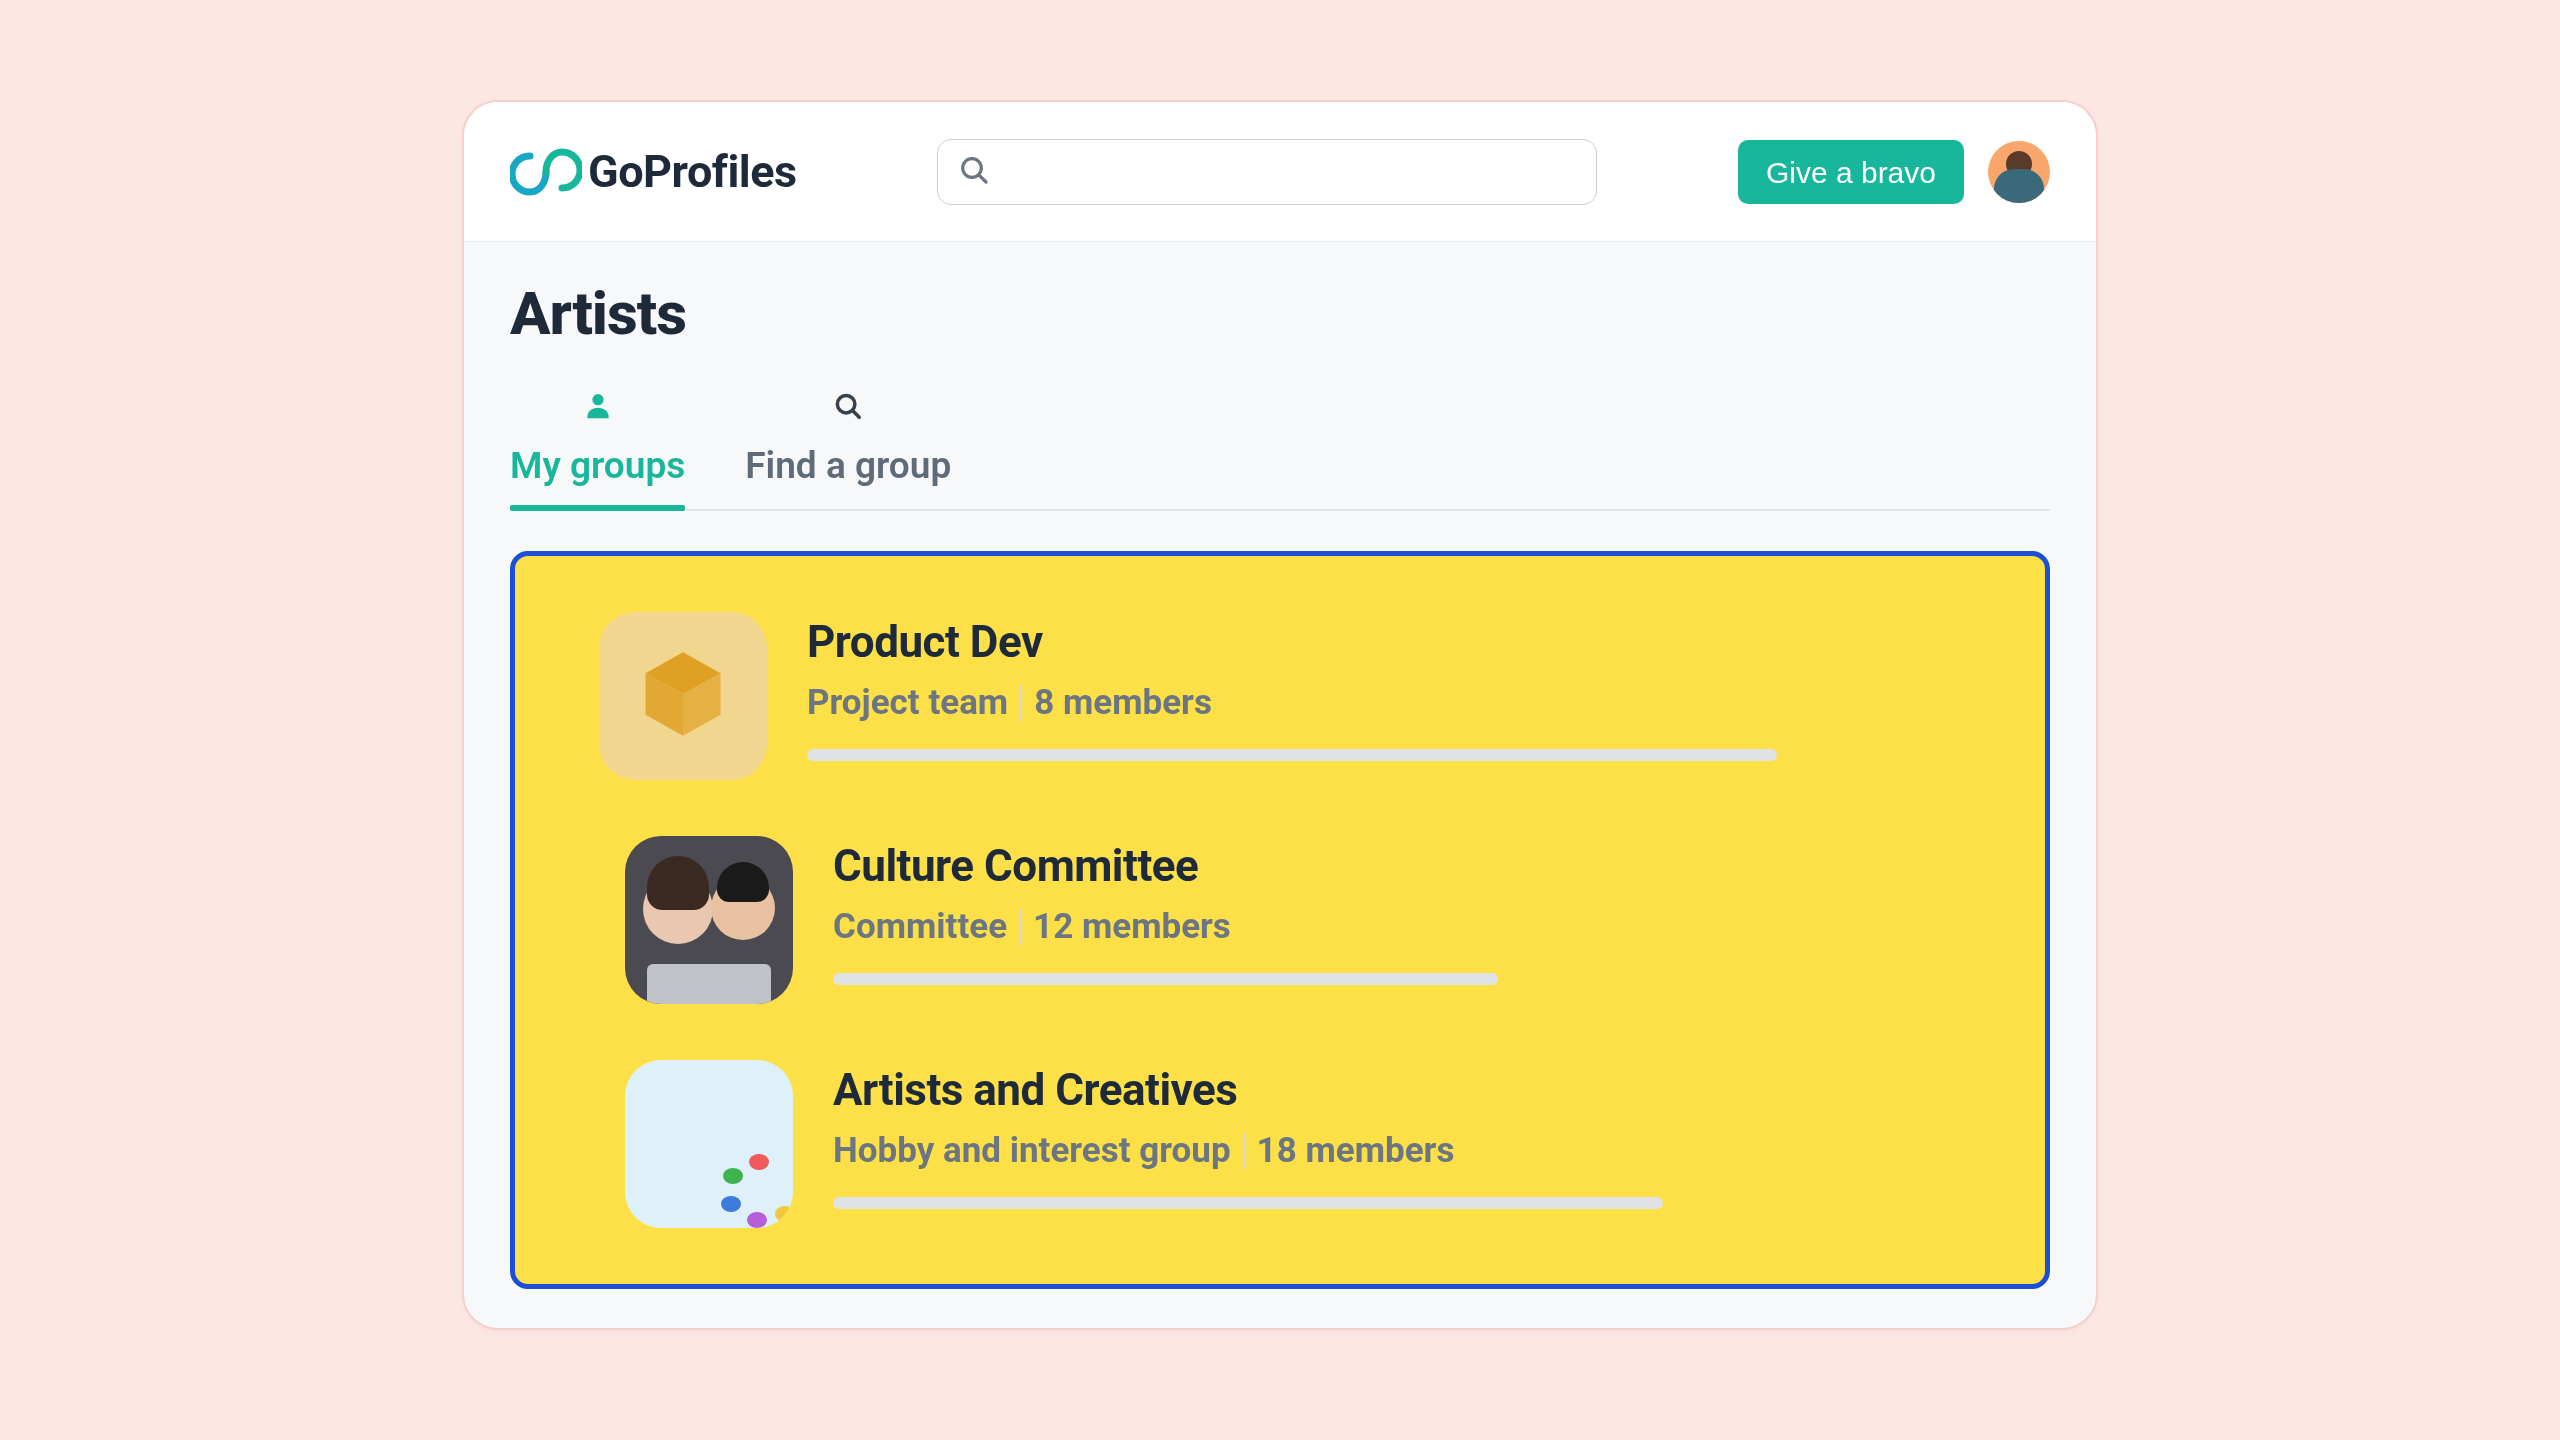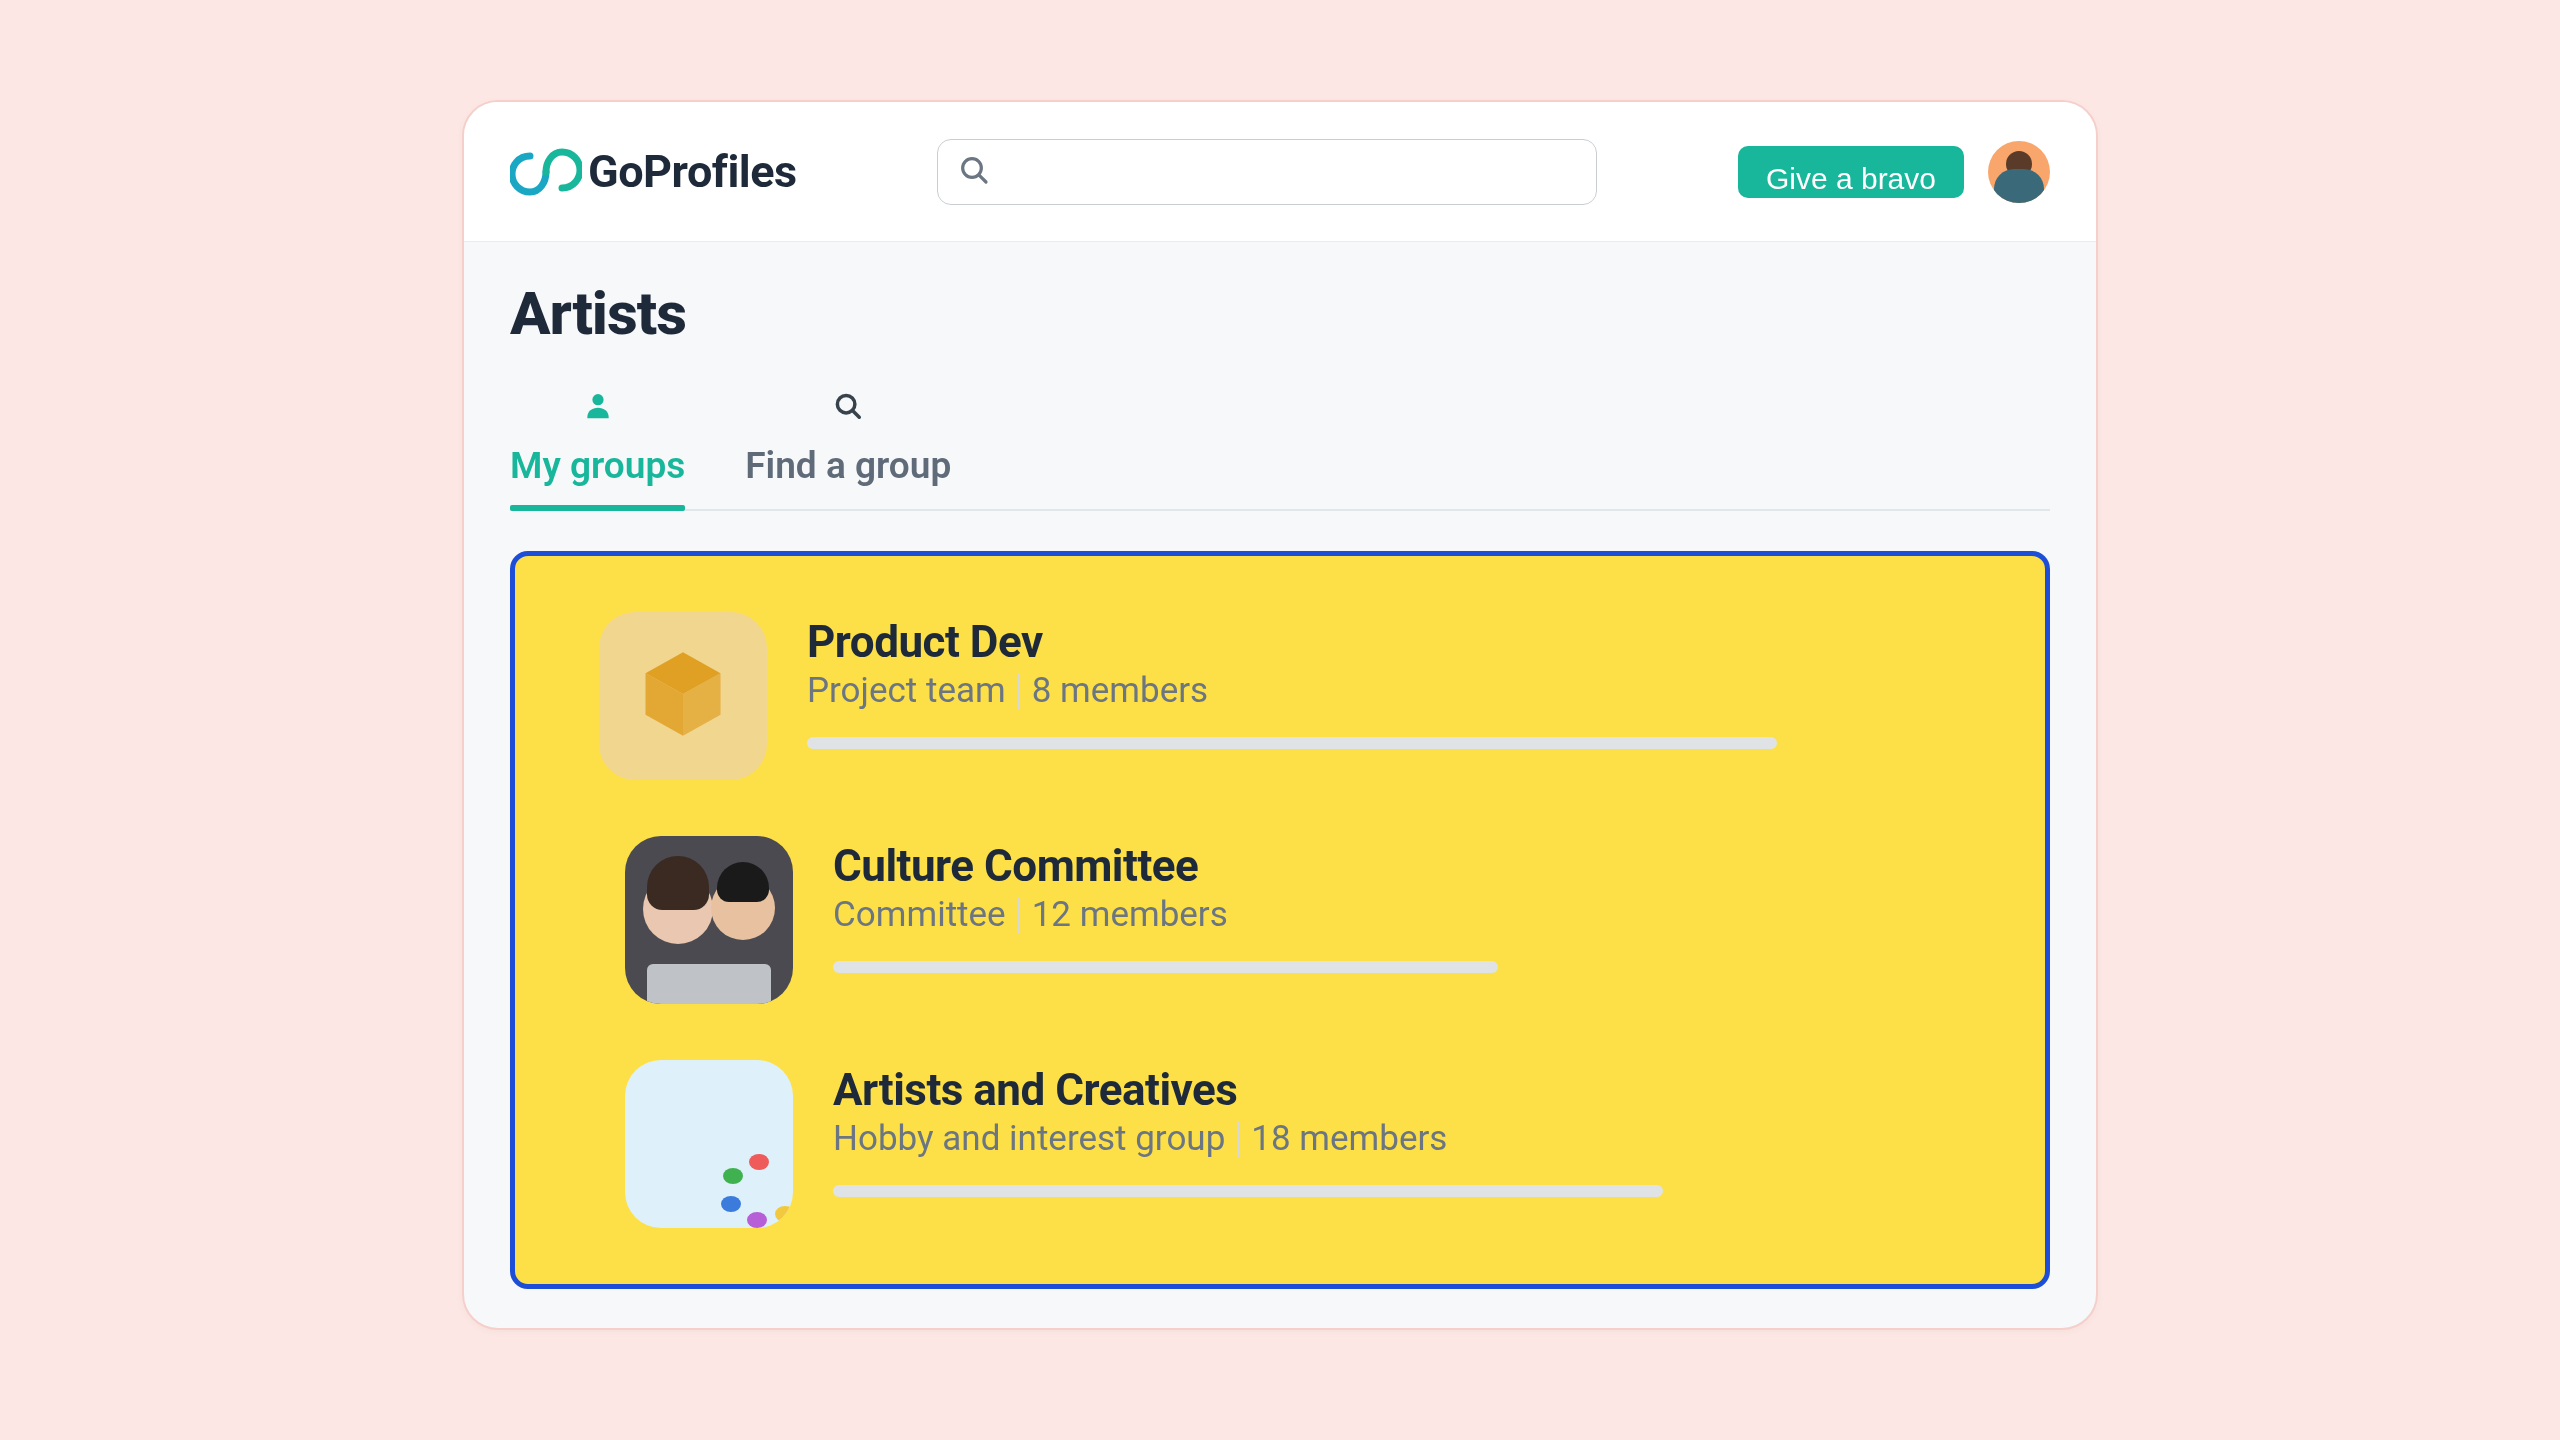--- a/index.html
+++ b/index.html
@@ -72,21 +72,21 @@
     display: flex;
     align-items: center;
     gap: 24px;
     flex: 0 0 auto;
   }
   .bravo-btn {
     background: #18b79b;
     color: #ffffff;
     border: none;
     border-radius: 10px;
-    height: 52px;
+    height: 64px;
     padding: 16px 28px;
     font-size: 30px;
     font-weight: 500;
     cursor: pointer;
   }
   .avatar {
     width: 62px;
     height: 62px;
     border-radius: 50%;
     background: #f9a66c;
@@ -203,23 +203,24 @@
   .group-name {
     font-size: 44px;
     font-weight: 700;
     color: #1e2a3a;
     letter-spacing: -0.5px;
   }
   .group-meta {
     display: flex;
     align-items: center;
     gap: 12px;
-    margin-top: 2px;
+    margin-top: 14px;
     font-size: 35px;
     color: #6b7682;
+    font-weight: bold;
   }
   .meta-divider {
     width: 2px;
     height: 36px;
     background: #d5d9dd;
   }
   .skeleton {
     height: 12px;
     background: #dfe3e6;
     border-radius: 6px;

